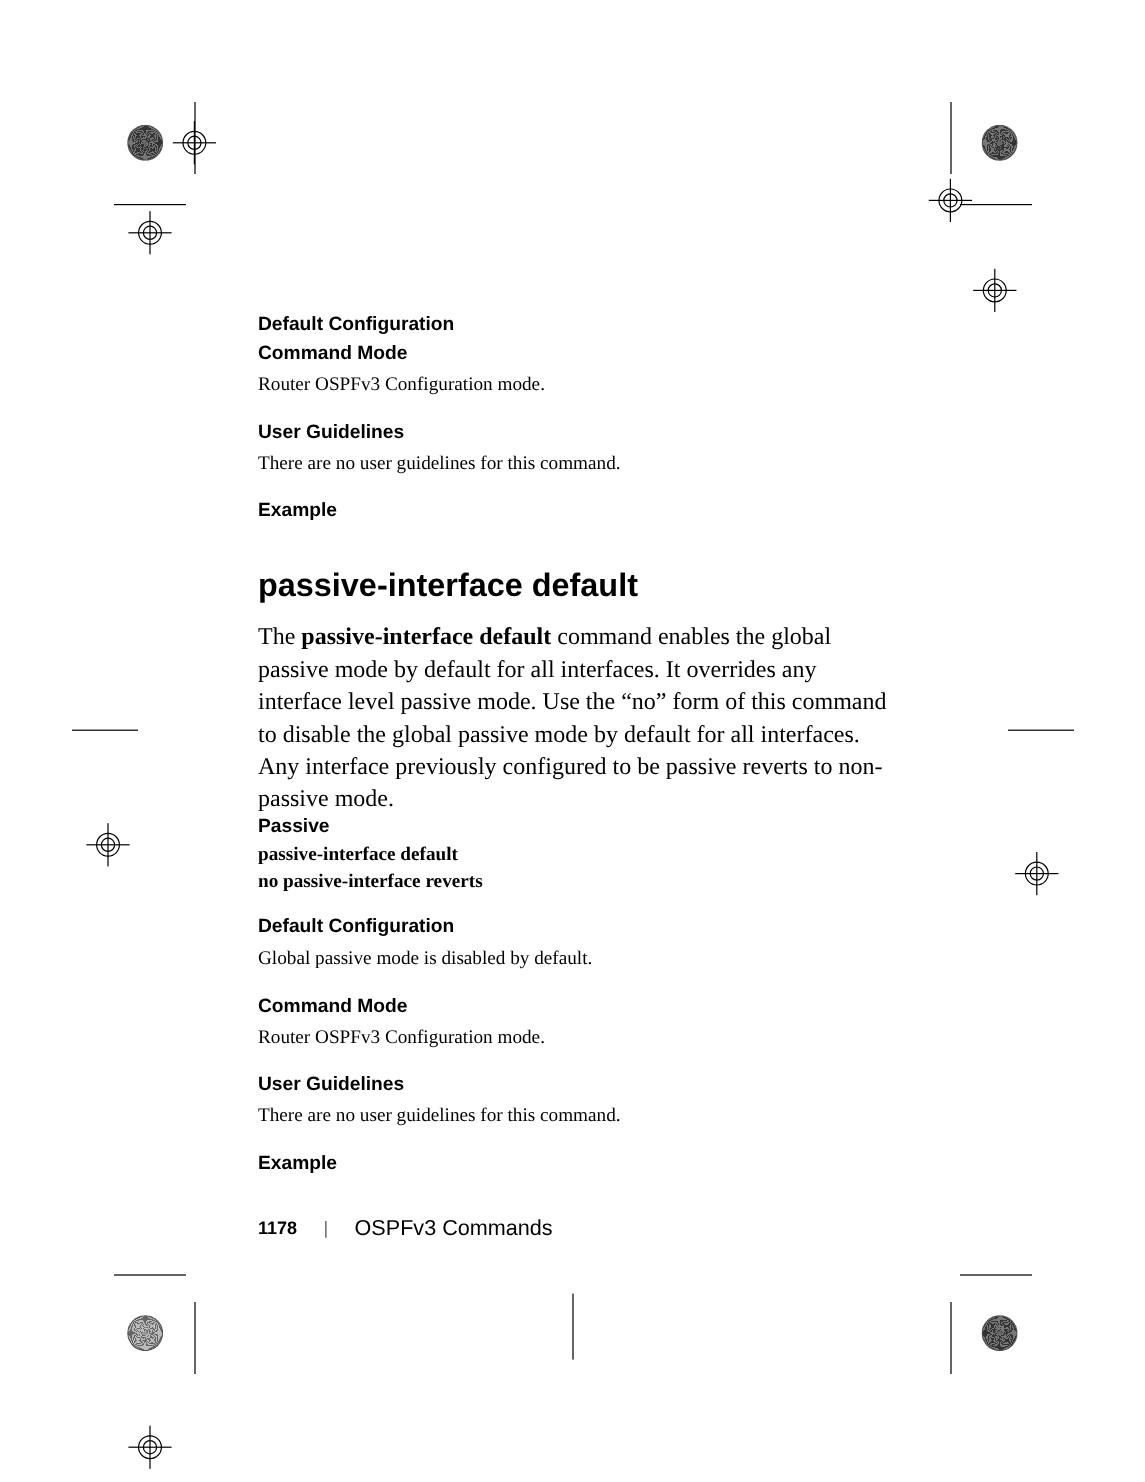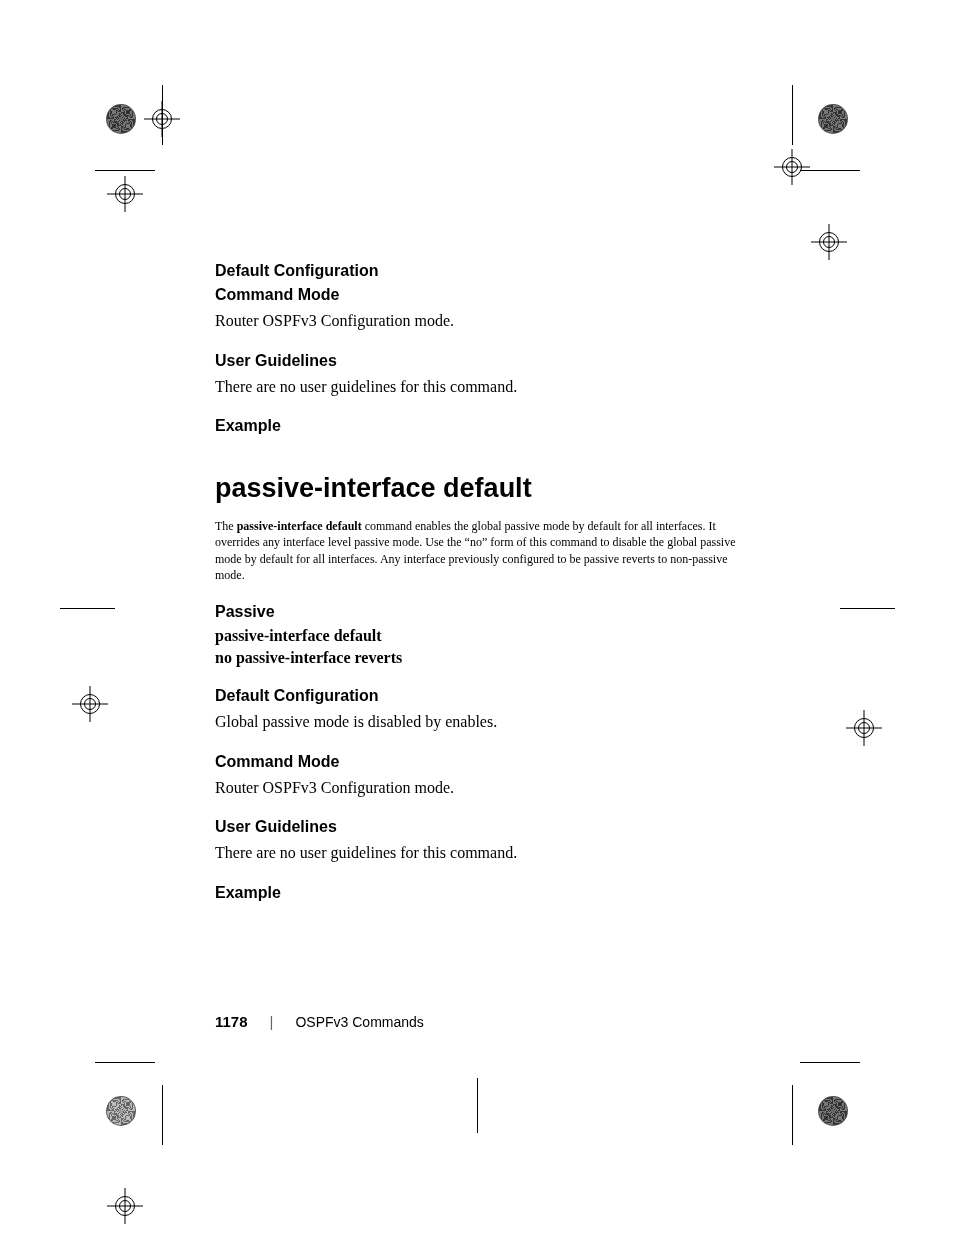--- a/index.html
+++ b/index.html
@@ -55,23 +55,22 @@
     }
     .cmd-title {
       font-family: Arial, Helvetica, sans-serif;
       font-weight: 700;
       font-size: 27px;
       margin-top: 38px;
       margin-bottom: 14px;
     }
     .para {
       font-family: Georgia, 'Times New Roman', serif;
-      font-size: 12px;
+      font-size: 20px;
       line-height: 1.35;
-      margin-bottom: 20px;
     }
     .bold-inline { font-weight: 700; }
     .syntax-line {
       font-family: Georgia, 'Times New Roman', serif;
       font-weight: 700;
       font-size: 16px;
       margin-bottom: 4px;
     }
     .syntax-block { margin-bottom: 20px; }
     .sec-block { margin-bottom: 4px; }
@@ -91,21 +90,21 @@
       font-weight: 700;
     }
     .footer .sep {
       color: #666;
       font-family: Arial, Helvetica, sans-serif;
       font-weight: 400;
     }
     .footer .chap {
       font-family: Arial, Helvetica, sans-serif;
       font-weight: 400;
-      font-size: 14px;
+      font-size: 18px;
     }
   </style>
 </head>
 <body>
 
 <div class="printer-mark rosette dark" style="left:106px; top:104px;"></div>
 <div class="printer-mark reg-mark" style="left:150px; top:107px;">
     <div class="ring1"></div>
     <div class="ring2"></div>
   </div>
@@ -177,21 +176,21 @@
   <div class="para"><span>The </span><span class="bold-inline">passive-interface default</span><span> command enables the global passive mode by default for all interfaces. It overrides any interface level passive mode. Use the “no” form of this command to disable the global passive mode by default for all interfaces. Any interface previously configured to be passive reverts to non-passive mode.</span></div>
 
   <div class="sec-head">Passive</div>
   <div class="syntax-block">
     <div class="syntax-line">passive-interface default</div>
     <div class="syntax-line">no passive-interface reverts</div>
   </div>
 
   <div class="sec-block">
     <div class="sec-head">Default Configuration</div>
-    <div class="body-text">Global passive mode is disabled by enables.</div>
+    <div class="body-text">Global passive mode is disabled by default.</div>
   </div>
 
   <div class="sec-block">
     <div class="sec-head">Command Mode</div>
     <div class="body-text">Router OSPFv3 Configuration mode.</div>
   </div>
 
   <div class="sec-block">
     <div class="sec-head">User Guidelines</div>
     <div class="body-text">There are no user guidelines for this command.</div>

